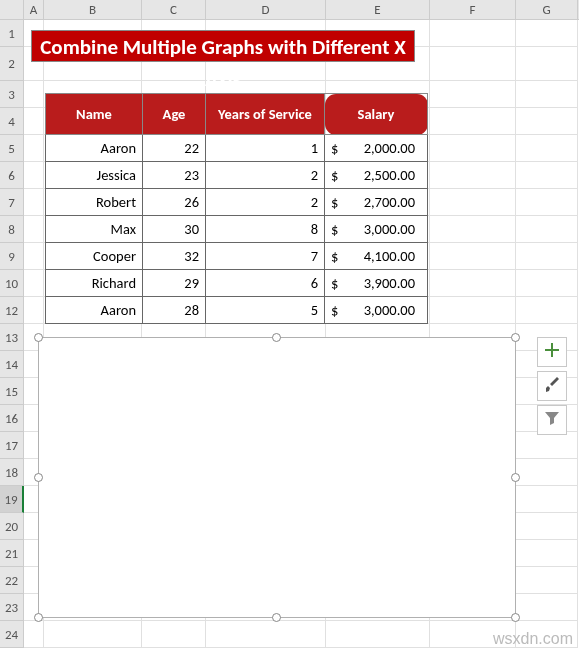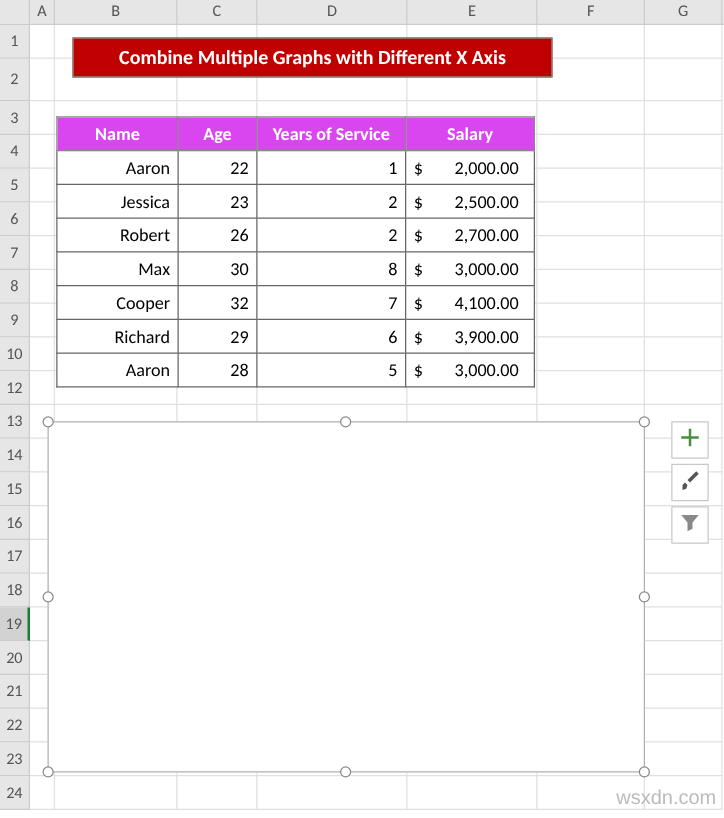--- a/index.html
+++ b/index.html
@@ -48,56 +48,56 @@
     .colA { width: 20px; min-width:20px; }
     .colB { width: 98px; min-width:98px; }
     .colC { width: 64px; min-width:64px; }
     .colD { width: 120px; min-width:120px; }
     .colE { width: 104px; min-width:104px; }
     .colF { width: 86px; min-width:86px; }
     .colG { width: 62px; min-width:62px; }
 
     .title-banner {
       position: absolute;
-      left: 58px; top: 30px;
+      left: 31px; top: 30px;
       width: 384px; height: 32px;
       background: #c00000;
       color: #fff;
       font-weight: bold;
-      font-size: 16px;
+      font-size: 21px;
       text-align: center;
       line-height: 32px;
       border: 1px solid #888;
     }
     .data-table {
       position: absolute;
       left: 45px; top: 93px;
       border-collapse: collapse;
       font-size: 14.5px;
     }
     .data-table th {
-      background: #d946ef;
+      background: #b91c1c;
       color: #fff;
       font-weight: bold;
       border: 1px solid #888;
-      height: 27px;
+      height: 41px;
       text-align: center;
       font-weight: 600;
     }
     .data-table td {
       border: 1px solid #666;
       height: 27px;
       text-align: right;
       background: #fff;
       padding: 0 6px;
     }
     .th-name { width: 97px; }
     .th-age { width: 63px; }
     .th-yos { width: 119px; }
-    .th-sal { width: 103px; }
+    .th-sal { width: 103px; border-radius: 11px; }
     .sal-cell { text-align: left; padding-left: 10px; }
     .sal-cell .cur { float: left; }
     .sal-cell .amt { float: right; padding-right: 6px; }
 
     .chart-obj {
       position: absolute;
       left: 38px; top: 337px;
       width: 478px; height: 281px;
       background: #fff;
       border: 1px solid #b0b0b0;

